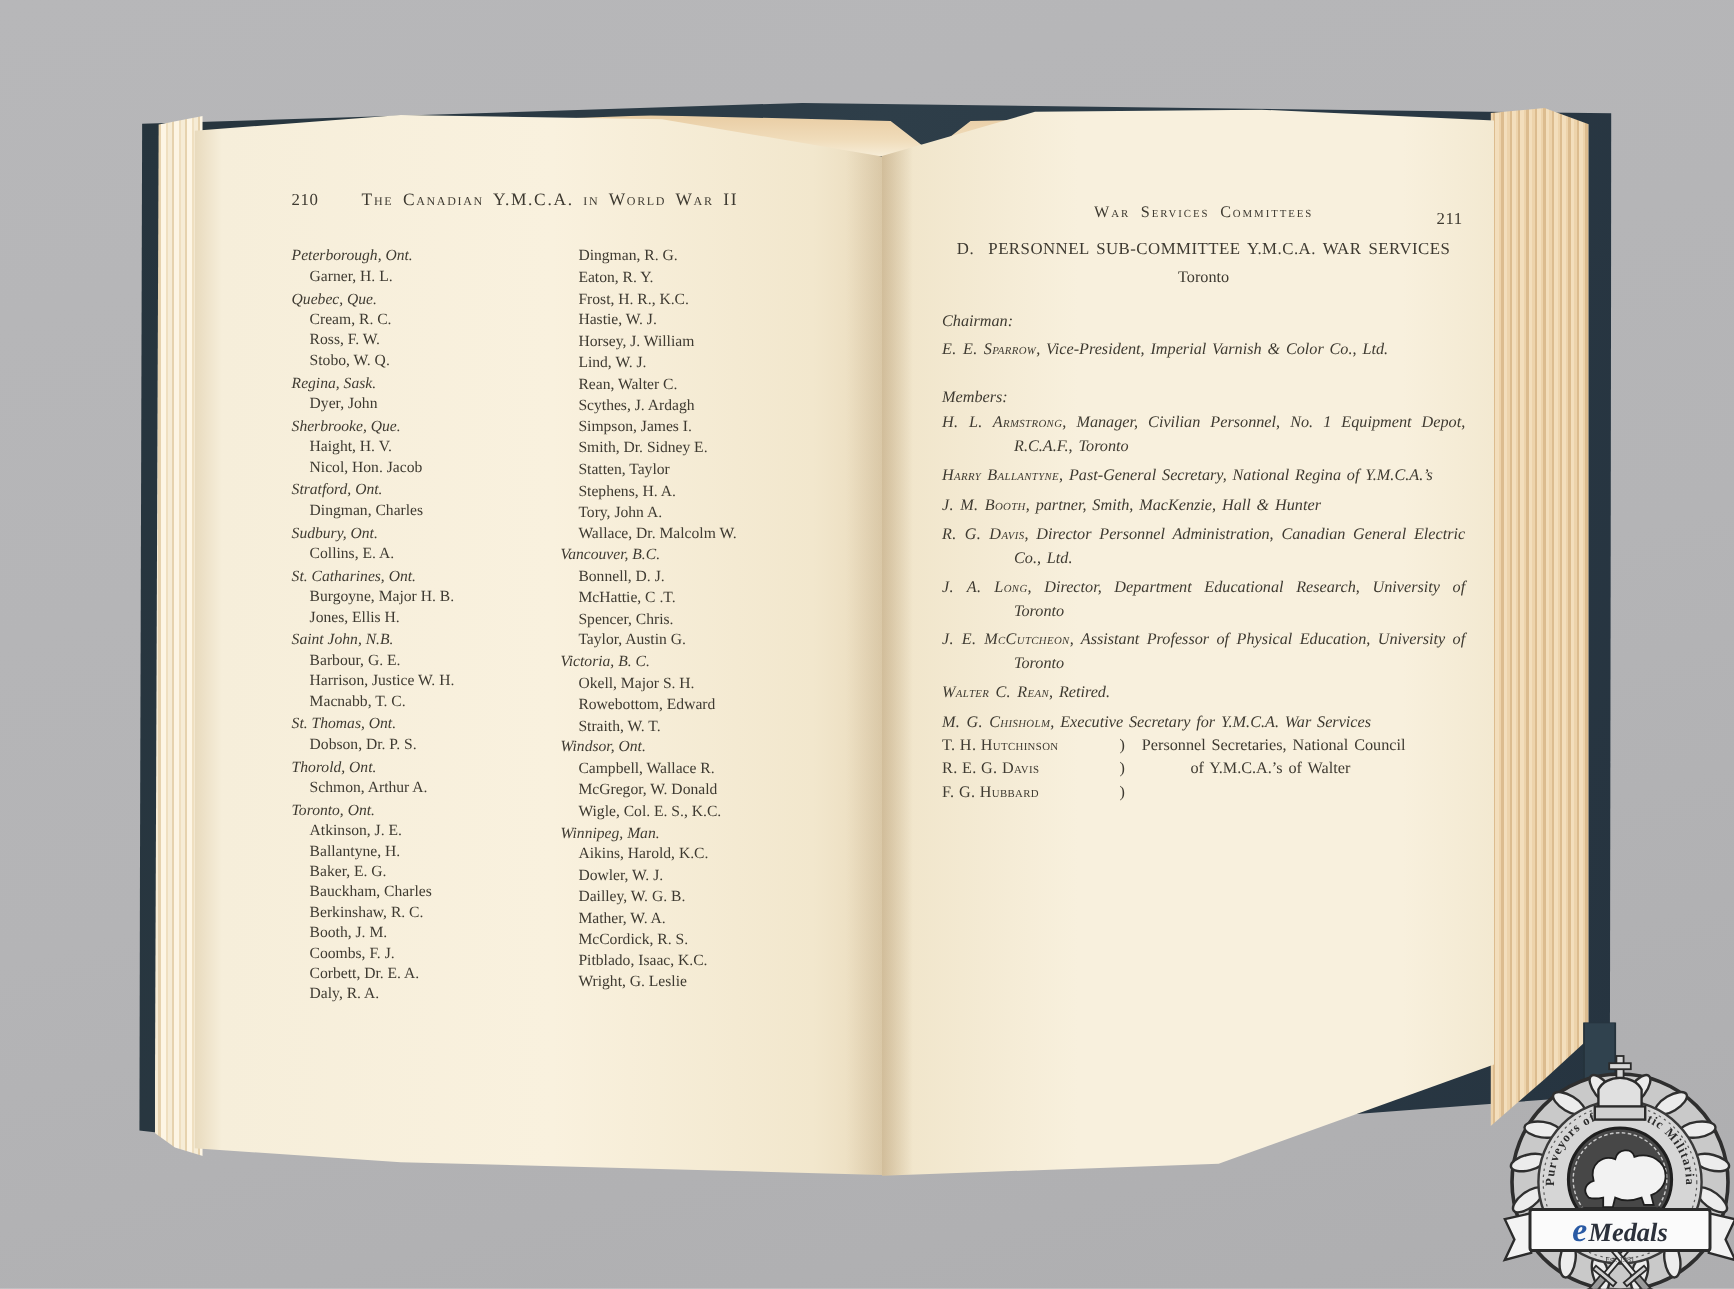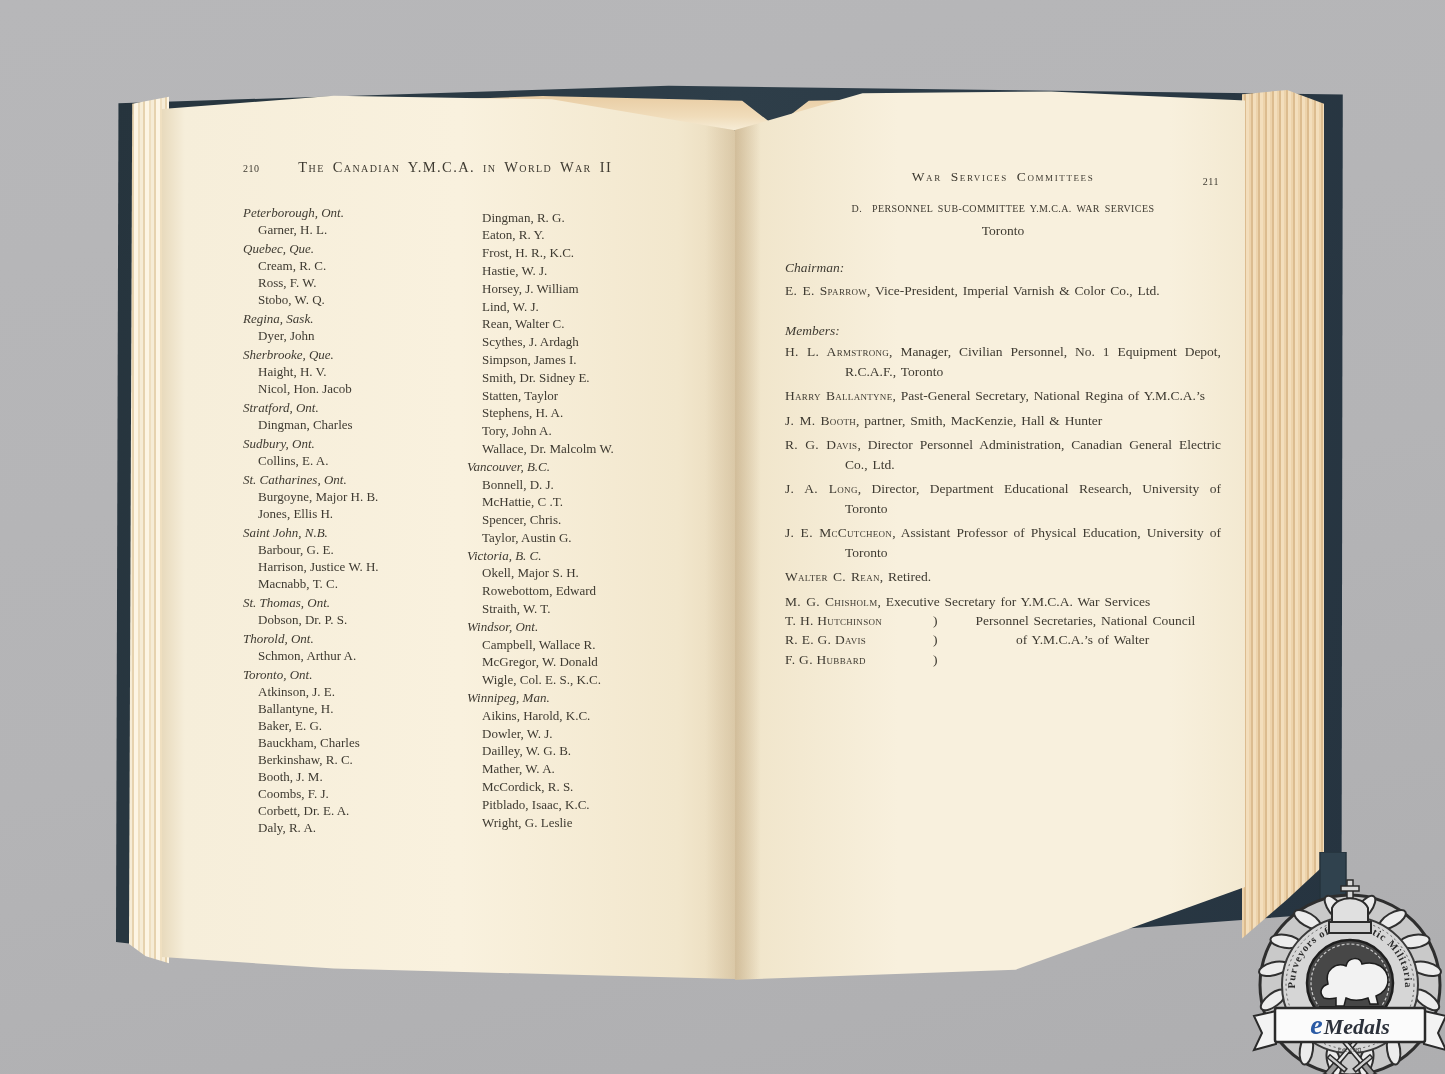--- a/index.html
+++ b/index.html
@@ -44,46 +44,46 @@
   .page-left::after{
     content:'';position:absolute;right:0;top:0;bottom:0;width:30px;
     background:linear-gradient(90deg,rgba(139,106,62,0) 0%,rgba(139,106,62,.16) 100%);
   }
   .page-right::before{
     content:'';position:absolute;left:0;top:0;bottom:0;width:26px;
     background:linear-gradient(90deg,rgba(139,106,62,.2) 0%,rgba(139,106,62,0) 100%);
   }
   
   .lp-head{position:absolute;top:66px;left:81px;width:408px;display:flex;align-items:baseline;}
-  .folio{font-size:10px;letter-spacing:.5px;}
+  .folio{font-size:14px;letter-spacing:.5px;}
   .lp-head .running-head{flex:1;text-align:center;font-variant:small-caps;font-size:14.5px;letter-spacing:1.4px;word-spacing:3px;}
-  .lp-columns{position:absolute;top:110px;left:81px;display:flex;font-size:13px;align-items:center;}
+  .lp-columns{position:absolute;top:110px;left:81px;display:flex;font-size:13px;}
   .col1{width:224px;line-height:17px;}
   .col2{width:220px;line-height:17.8px;}
   .city-group .city{font-style:italic;}
   .city-group .city:empty{display:none;}
   .city-group .names{padding-left:15px;}
   .col1 .city-group + .city-group{margin-top:2px;}
   .col2 .city-group + .city-group{}
   
   .rp-head{position:absolute;top:84px;left:50px;width:436px;}
   .rp-head .running-head{display:block;text-align:center;font-variant:small-caps;font-size:13.5px;letter-spacing:1.6px;word-spacing:4px;}
   .rp-head .folio{position:absolute;right:2px;top:7px;}
   .rp-body{position:absolute;top:114px;left:50px;width:436px;font-size:13.5px;}
-  .rp-title{text-align:center;font-size:10px;letter-spacing:.4px;word-spacing:2px;white-space:pre-wrap;line-height:18px;}
+  .rp-title{text-align:center;font-size:14px;letter-spacing:.4px;word-spacing:2px;white-space:pre-wrap;line-height:18px;}
   .rp-subtitle{text-align:center;margin-top:6px;font-size:13.5px;}
   .rp-label{font-style:italic;margin-top:23px;}
-  .member{margin:5px 0 0 0;padding-left:60px;text-indent:-60px;text-align:justify;line-height:19.5px;word-spacing:1.5px;}
+  .member{margin:5px 0 0 0;padding-left:60px;text-indent:-60px;text-align:justify;line-height:19.5px;word-spacing:1.5px;font-style:italic;}
   .chairman{margin-top:7px;}
   .sc{font-variant:small-caps;letter-spacing:.3px;}
   .bracket-rows{margin-top:0;}
   .bracket-row{line-height:19.3px;}
   .bracket-row .bname{display:inline-block;width:148px;}
   .bracket-row .bracket{margin-right:14px;}
-  .bracket-row .bdesc{white-space:pre-wrap;word-spacing:1.5px;margin-left:24px;}
+  .bracket-row .bdesc{white-space:pre-wrap;word-spacing:1.5px;}
   
   .watermark{position:absolute;left:1248px;top:852px;width:200px;height:240px;}
   .watermark svg{display:block;}
 </style>
 </head>
 <body>
 
 <div class="book-cover"></div>
 <div class="page-stack-left"></div>
 <div class="top-edge-strip"></div>

